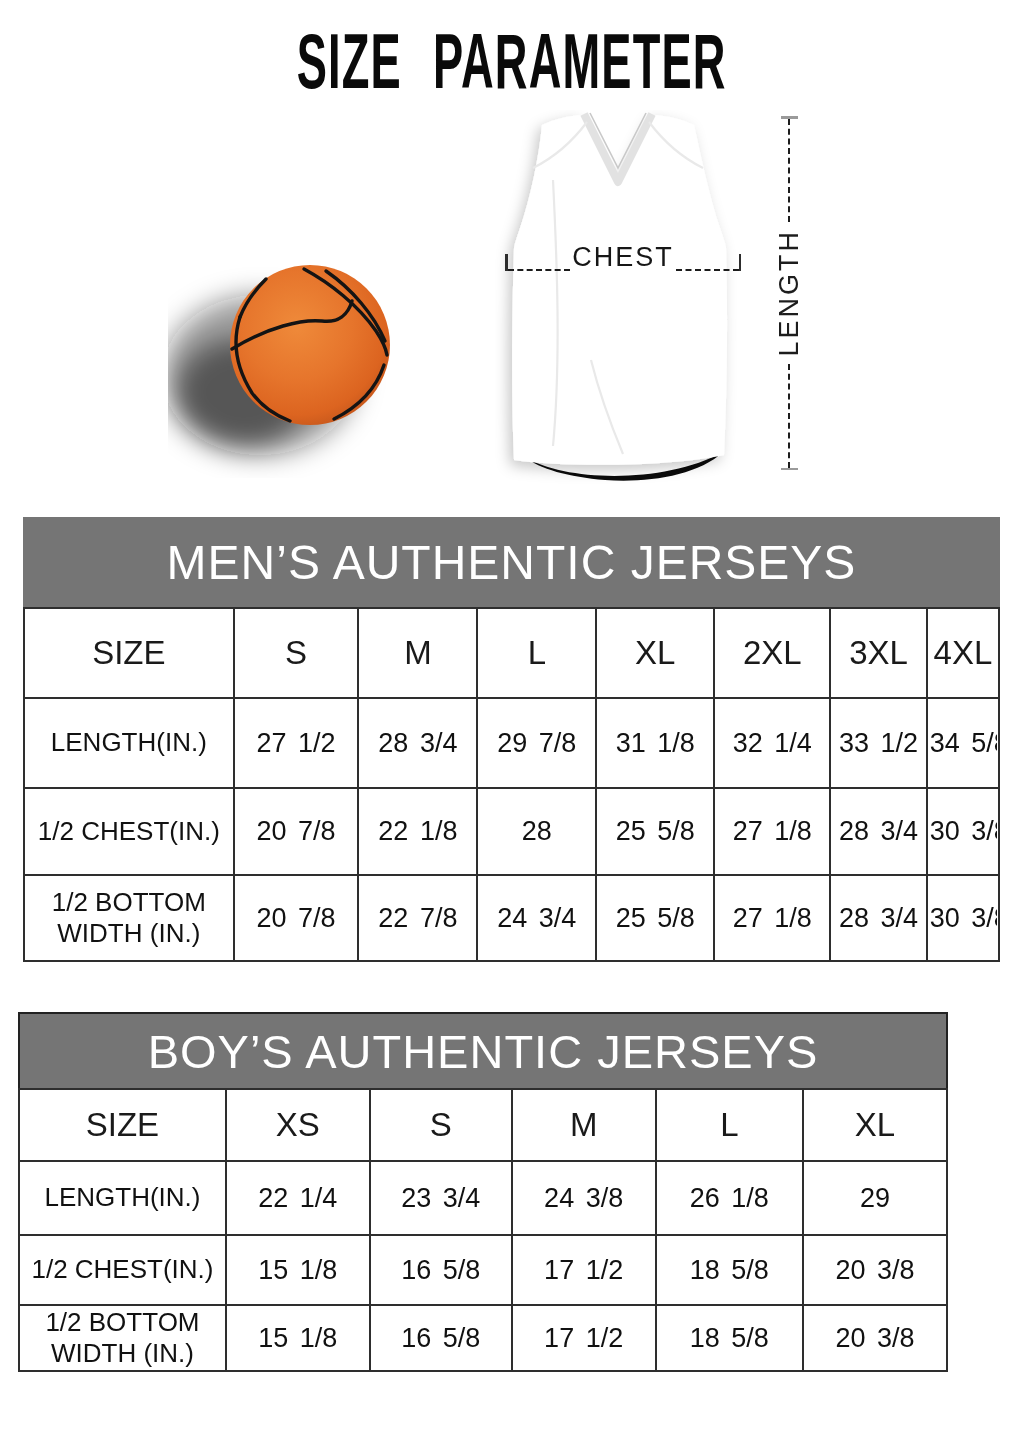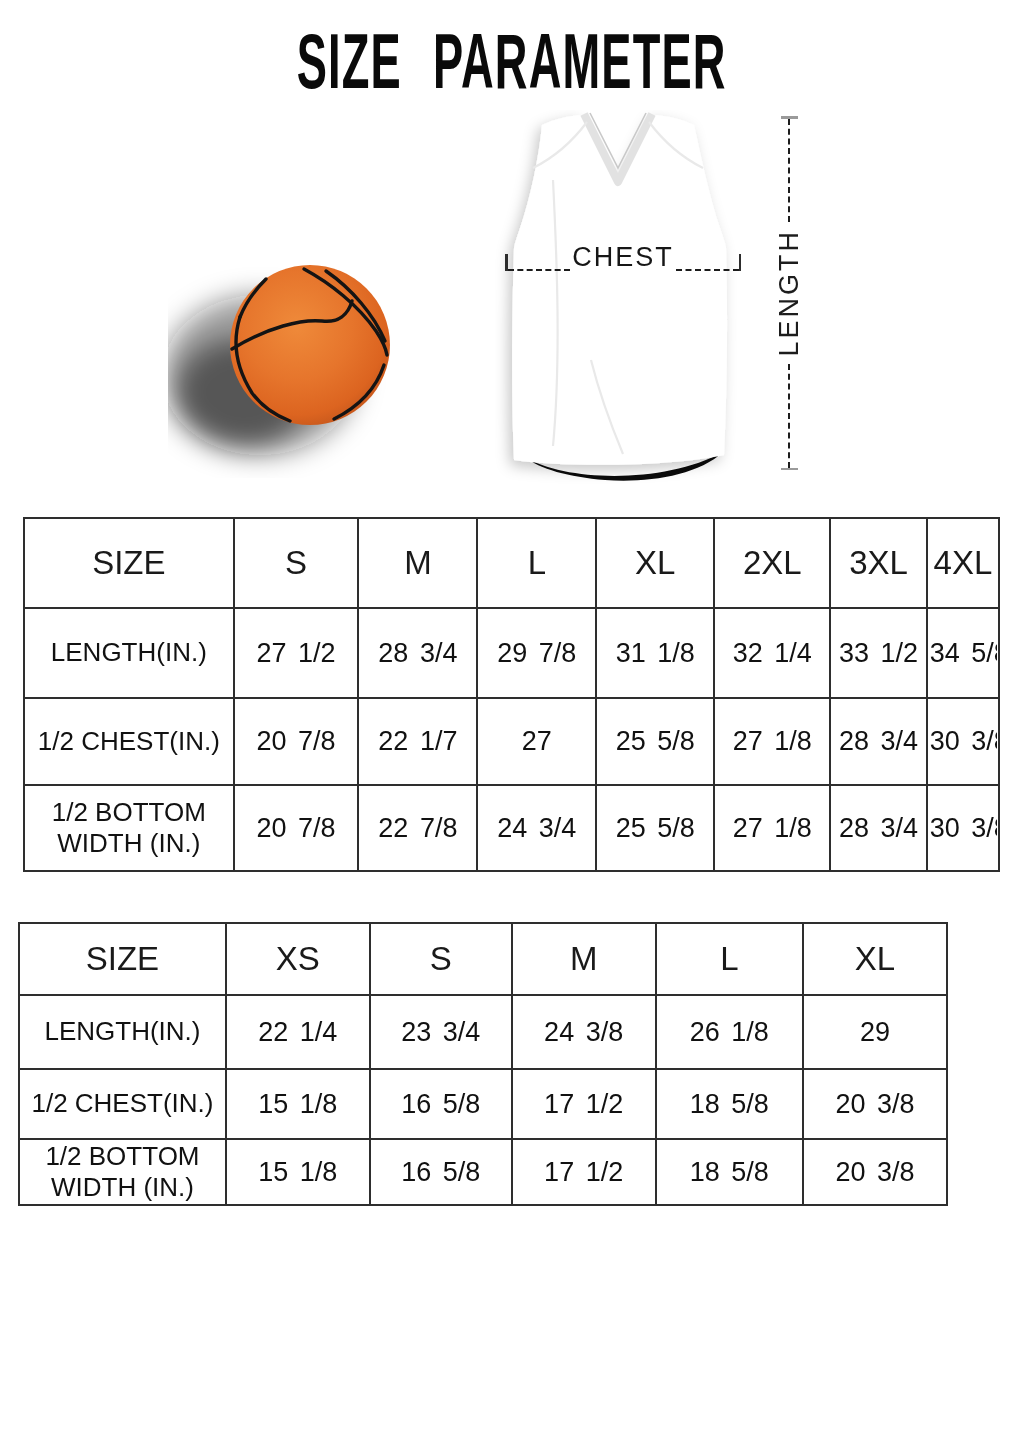--- a/index.html
+++ b/index.html
@@ -188,20 +188,21 @@
     <div class="length-line">
       <span class="cap"></span>
       <span class="vdashseg"></span>
       <span class="length-label">LENGTH</span>
       <span class="vdashseg"></span>
       <span class="cap"></span>
     </div>
   </div>
 
   <section class="size-section mens-section">
+    <div class="banner mens-banner">MEN’S AUTHENTIC JERSEYS</div>
     <table class="size-table">
       <colgroup>
         <col class="c0">
           <col class="c1">
           <col class="c2">
           <col class="c3">
         <col class="c4">
           <col class="c5">
           <col class="c6">
           <col class="c7">
@@ -223,42 +224,43 @@
           <td class="value">28 3/4</td>
           <td class="value">29 7/8</td>
           <td class="value">31 1/8</td>
           <td class="value">32 1/4</td>
           <td class="value">33 1/2</td>
           <td class="value">34 5/8</td>
         </tr>
         <tr class="r1">
           <td class="row-label">1/2 CHEST(IN.)</td>
           <td class="value">20 7/8</td>
-          <td class="value">22 1/7</td>
-          <td class="value">27</td>
+          <td class="value">22 1/8</td>
+          <td class="value">28</td>
           <td class="value">25 5/8</td>
           <td class="value">27 1/8</td>
           <td class="value">28 3/4</td>
           <td class="value">30 3/8</td>
         </tr>
         <tr class="r2">
           <td class="row-label">1/2 BOTTOM WIDTH (IN.)</td>
           <td class="value">20 7/8</td>
           <td class="value">22 7/8</td>
           <td class="value">24 3/4</td>
           <td class="value">25 5/8</td>
           <td class="value">27 1/8</td>
           <td class="value">28 3/4</td>
           <td class="value">30 3/8</td>
         </tr>
       </tbody>
     </table>
   </section>
 
   <section class="size-section boys-section">
+    <div class="banner boys-banner">BOY’S AUTHENTIC JERSEYS</div>
     <table class="size-table">
       <colgroup>
         <col class="c0">
           <col class="c1">
           <col class="c2">
         <col class="c3">
           <col class="c4">
           <col class="c5">
       </colgroup>
       <tbody>

